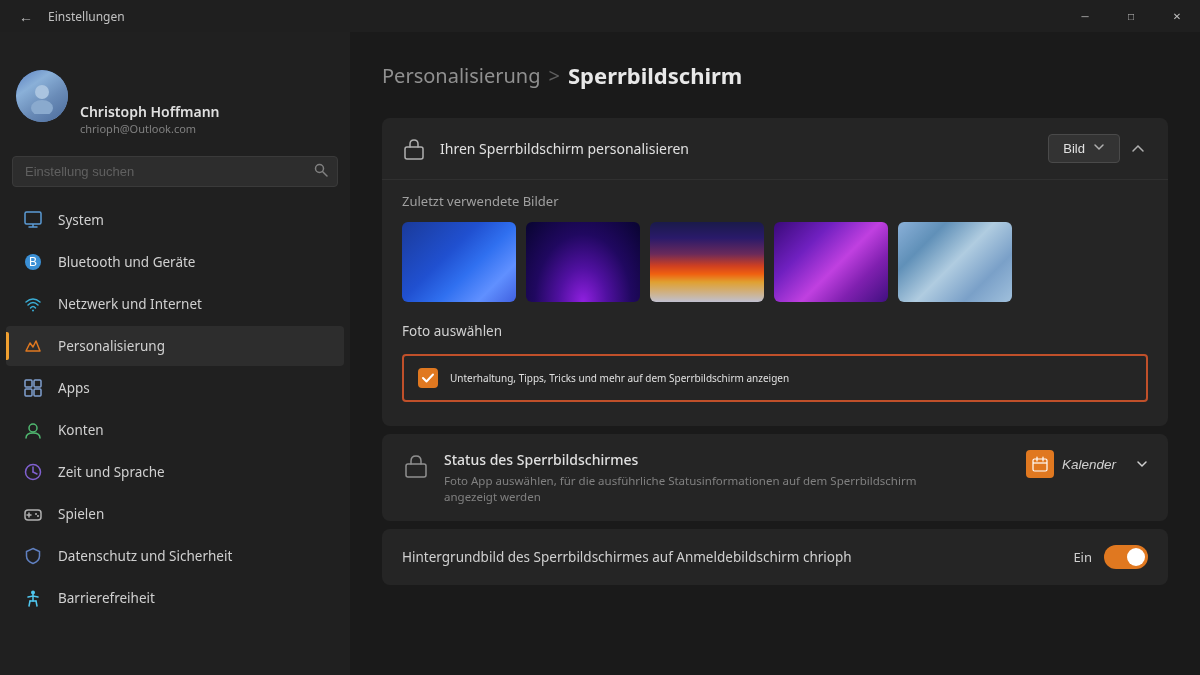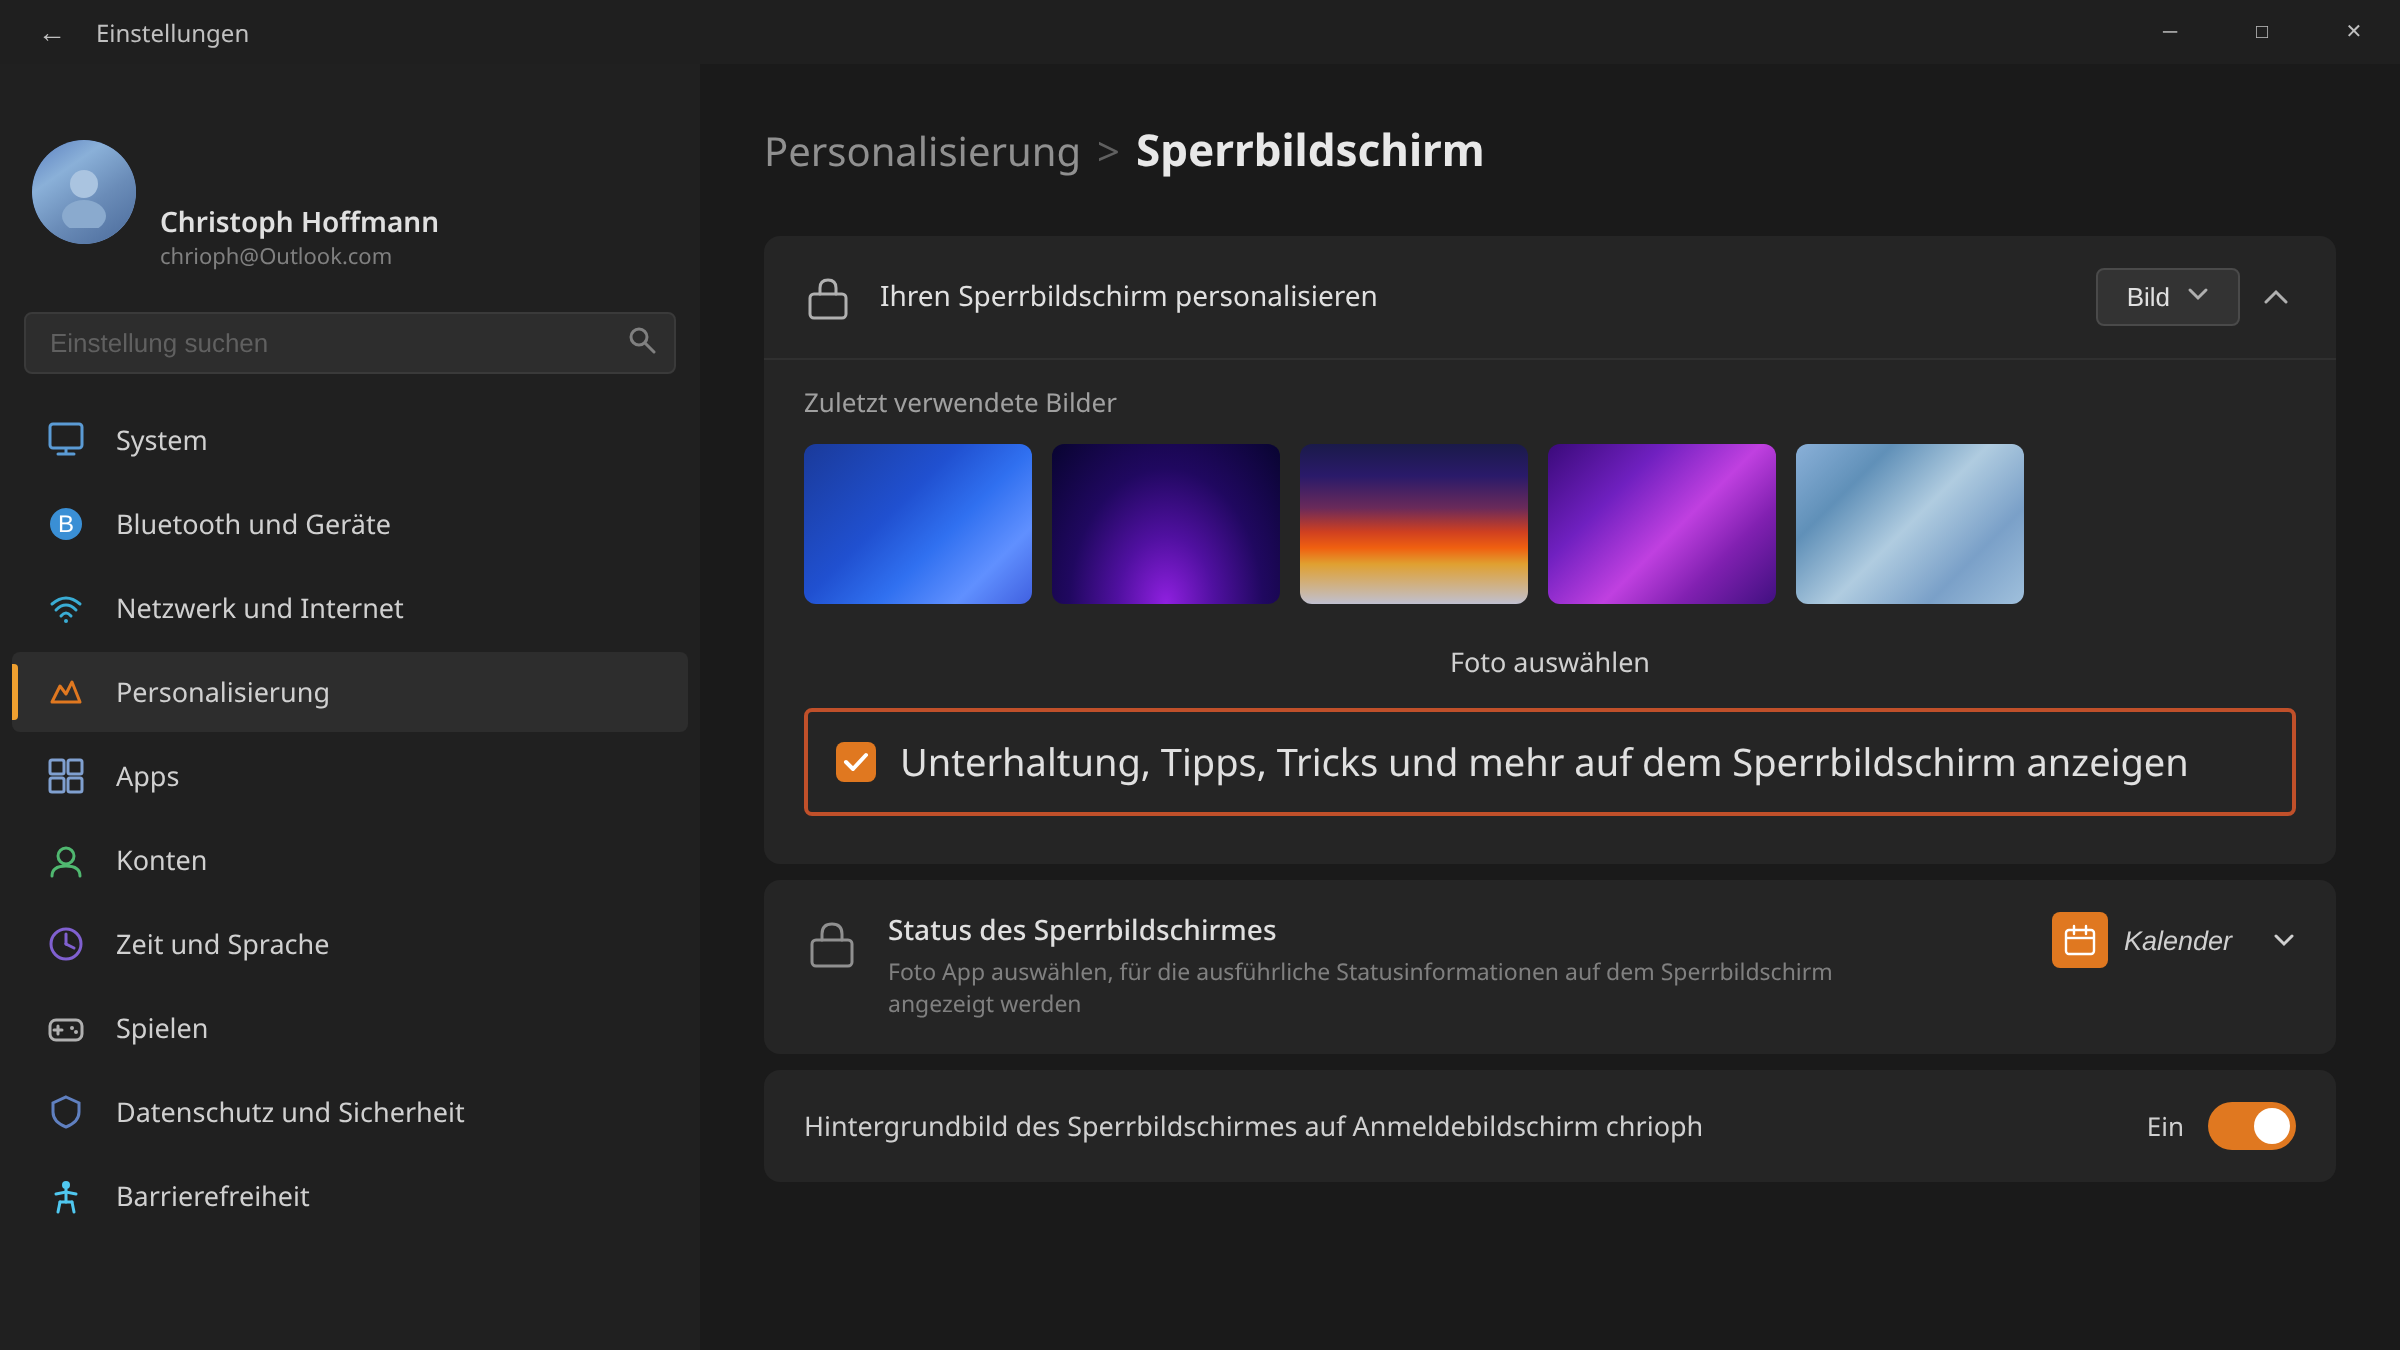--- a/index.html
+++ b/index.html
@@ -306,21 +306,20 @@
     
     .thumb-5 {
       background: linear-gradient(135deg, #8ab0d8 0%, #6090b8 25%, #b0cce0 50%, #7aa0c8 75%, #a0c0dc 100%);
     }
 
     .photo-row {
       display: flex;
       align-items: center;
       justify-content: space-between;
       margin-bottom: 14px;
-      flex-direction: column;
     }
     .photo-label {
       font-size: 13.5px;
       color: #d0d0d0;
     }
     .browse-btn {
       background: #333;
       border: 1px solid #4a4a4a;
       border-radius: 4px;
       padding: 7px 18px;
@@ -349,21 +348,21 @@
       display: flex;
       align-items: center;
       justify-content: center;
       flex-shrink: 0;
     }
     .checkbox-styled svg {
       width: 14px;
       height: 14px;
     }
     .checkbox-label {
-      font-size: 19px;
+      font-size: 10px;
       color: #e0e0e0;
     }
 
     
     .status-card {
       background: #252525;
       border-radius: 8px;
       padding: 16px 20px;
       margin-bottom: 8px;
     }

